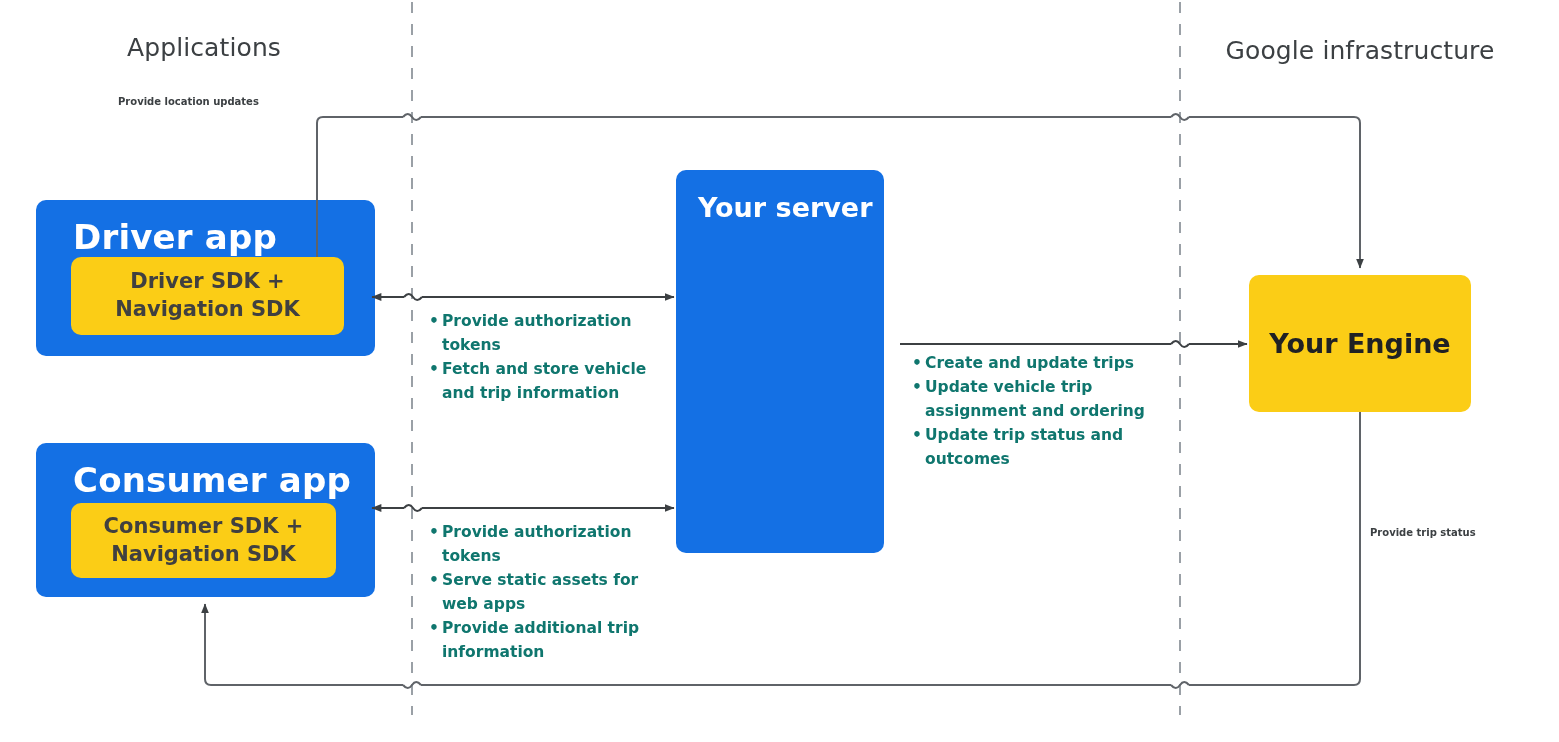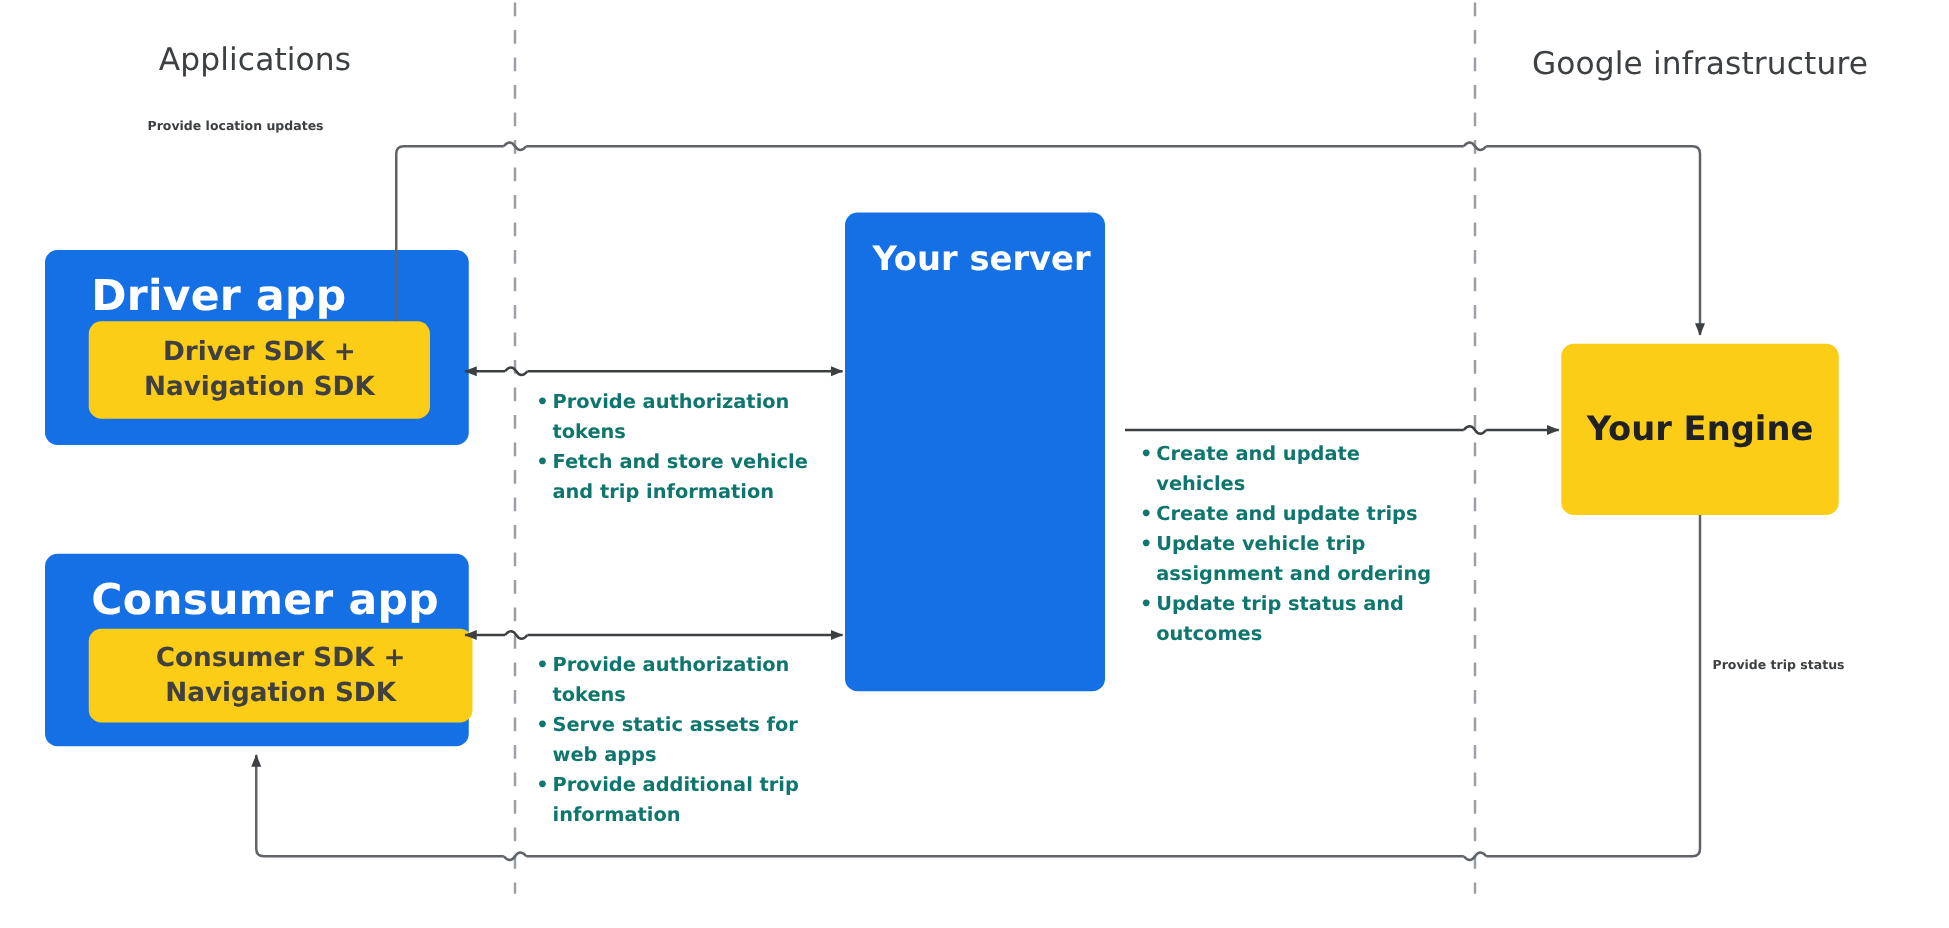--- a/index.html
+++ b/index.html
@@ -136,35 +136,34 @@
   <div class="note" style="left:1370px; top:527px;">Provide trip status</div>
 
   <div class="app-box" style="left:36px; top:200px; width:339px; height:156px;">
     <div class="app-title" style="top:17px;">Driver app</div>
   </div>
   <div class="sdk-box" style="left:71px; top:257px; width:273px; height:78px;">Driver SDK +<br>Navigation SDK</div>
 
   <div class="app-box" style="left:36px; top:443px; width:339px; height:154px;">
     <div class="app-title" style="top:17px;">Consumer app</div>
   </div>
-  <div class="sdk-box" style="left:71px; top:503px; width:307px; height:75px;">Consumer SDK +<br>Navigation SDK</div>
+  <div class="sdk-box" style="left:71px; top:503px; width:265px; height:75px;">Consumer SDK +<br>Navigation SDK</div>
 
   <div class="server-box" style="left:676px; top:170px; width:208px; height:383px;">
     <div class="server-title">Your server</div>
   </div>
 
   <div class="engine-box" style="left:1249px; top:275px; width:222px; height:137px;">Your Engine</div>
 
   <div class="bullets" style="left:429px; top:309px; width:225px;">
       <div class="bullet-row">Provide authorization tokens</div>
       <div class="bullet-row">Fetch and store vehicle and trip information</div>
     </div>
 
   <div class="bullets" style="left:912px; top:351px; width:250px;">
-      <div class="bullet-row">Create and update vehicles</div>
       <div class="bullet-row">Create and update trips</div>
       <div class="bullet-row">Update vehicle trip assignment and ordering</div>
       <div class="bullet-row">Update trip status and outcomes</div>
     </div>
 
   <div class="bullets" style="left:429px; top:520px; width:215px;">
       <div class="bullet-row">Provide authorization tokens</div>
       <div class="bullet-row">Serve static assets for web apps</div>
       <div class="bullet-row">Provide additional trip information</div>
     </div>

